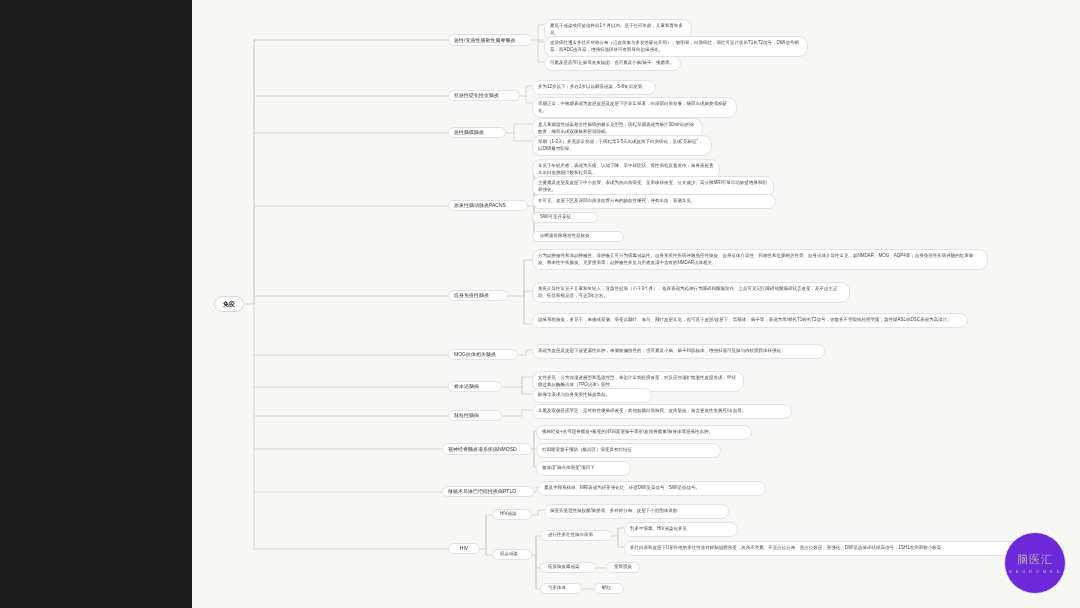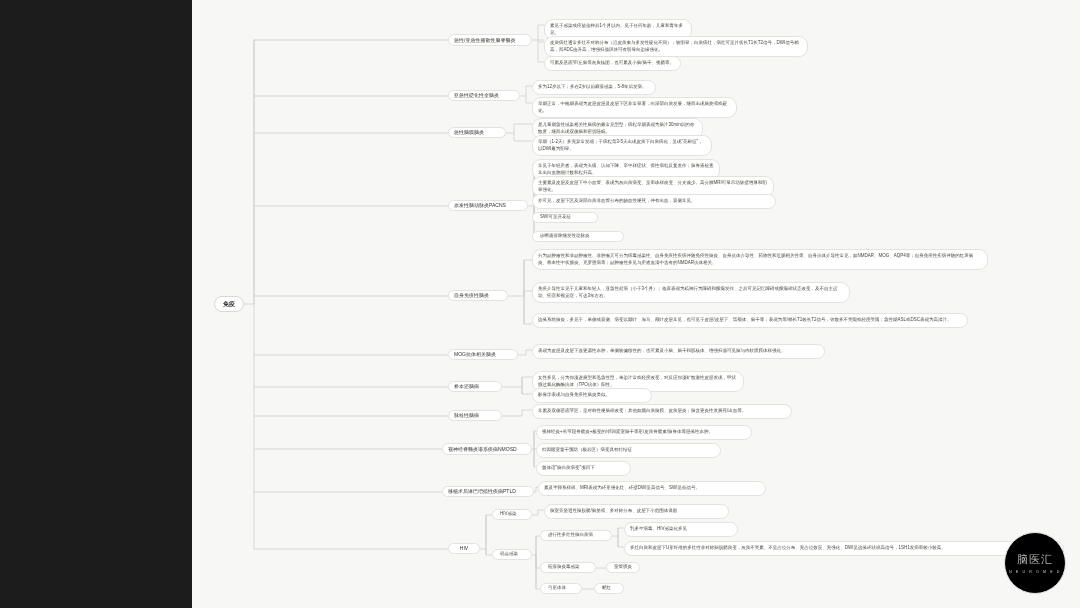--- a/index.html
+++ b/index.html
@@ -72,21 +72,21 @@
     display: flex;
     align-items: center;
     padding: 2px 7px;
   }
   .watermark {
     position: absolute;
     right: 14px; bottom: 14px;
     width: 62px; height: 62px;
     border-radius: 50%;
     border: 1px solid #e8e8e5;
-    background: #000000;
+    background: #6d28d9;
     display: flex;
     flex-direction: column;
     align-items: center;
     justify-content: center;
     color: #bdbdb8;
   }
   .watermark .wm-title {
     font-size: 11px;
     letter-spacing: 1px;
     color: #b6b6b1;

